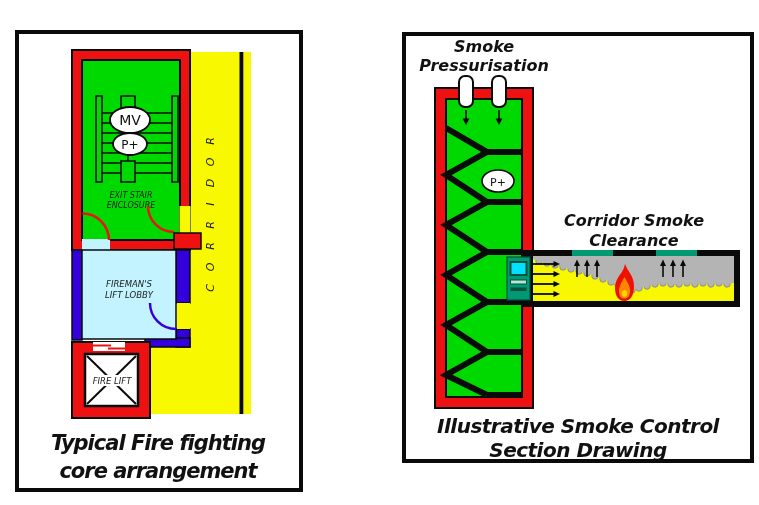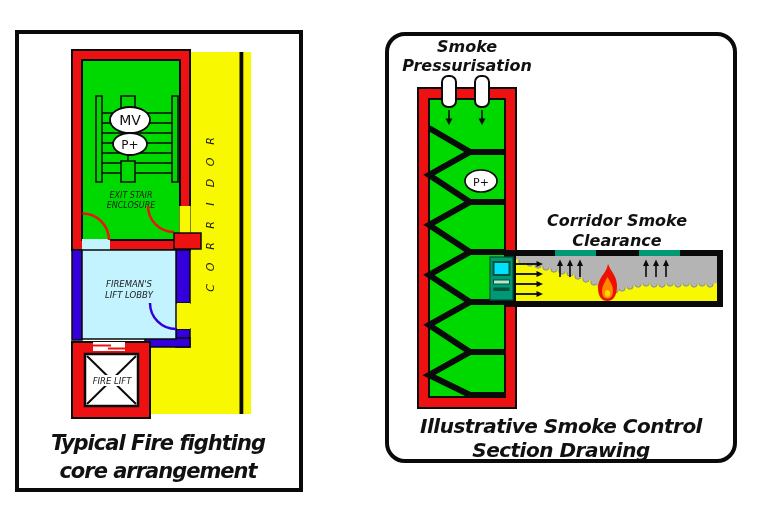--- a/index.html
+++ b/index.html
@@ -1,19 +1,19 @@
 <!DOCTYPE html>
 <html><head>
 <meta charset="utf-8">
 <style>
   html,body{margin:0;padding:0;background:#ffffff;}
   body{width:759px;height:505px;position:relative;font-family:"DejaVu Sans",sans-serif;}
   .panel{position:absolute;background:#ffffff;border:4px solid #0a0a0a;box-sizing:border-box;}
   #panel-left{left:15px;top:30px;width:288px;height:462px;}
-  #panel-right{left:385px;top:32px;width:352px;height:431px;border-radius:20px;}
+  #panel-right{left:402px;top:32px;width:352px;height:431px;}
   svg{display:block;}
   text{font-family:"DejaVu Sans",sans-serif;}
   .hand{font-style:italic;font-weight:bold;fill:#111;}
   .tiny{font-style:italic;fill:#1a1a1a;}
 </style>
 </head>
 <body>
 
 <div id="panel-left" class="panel">
   <svg width="280" height="454" viewBox="19 34 280 454">

